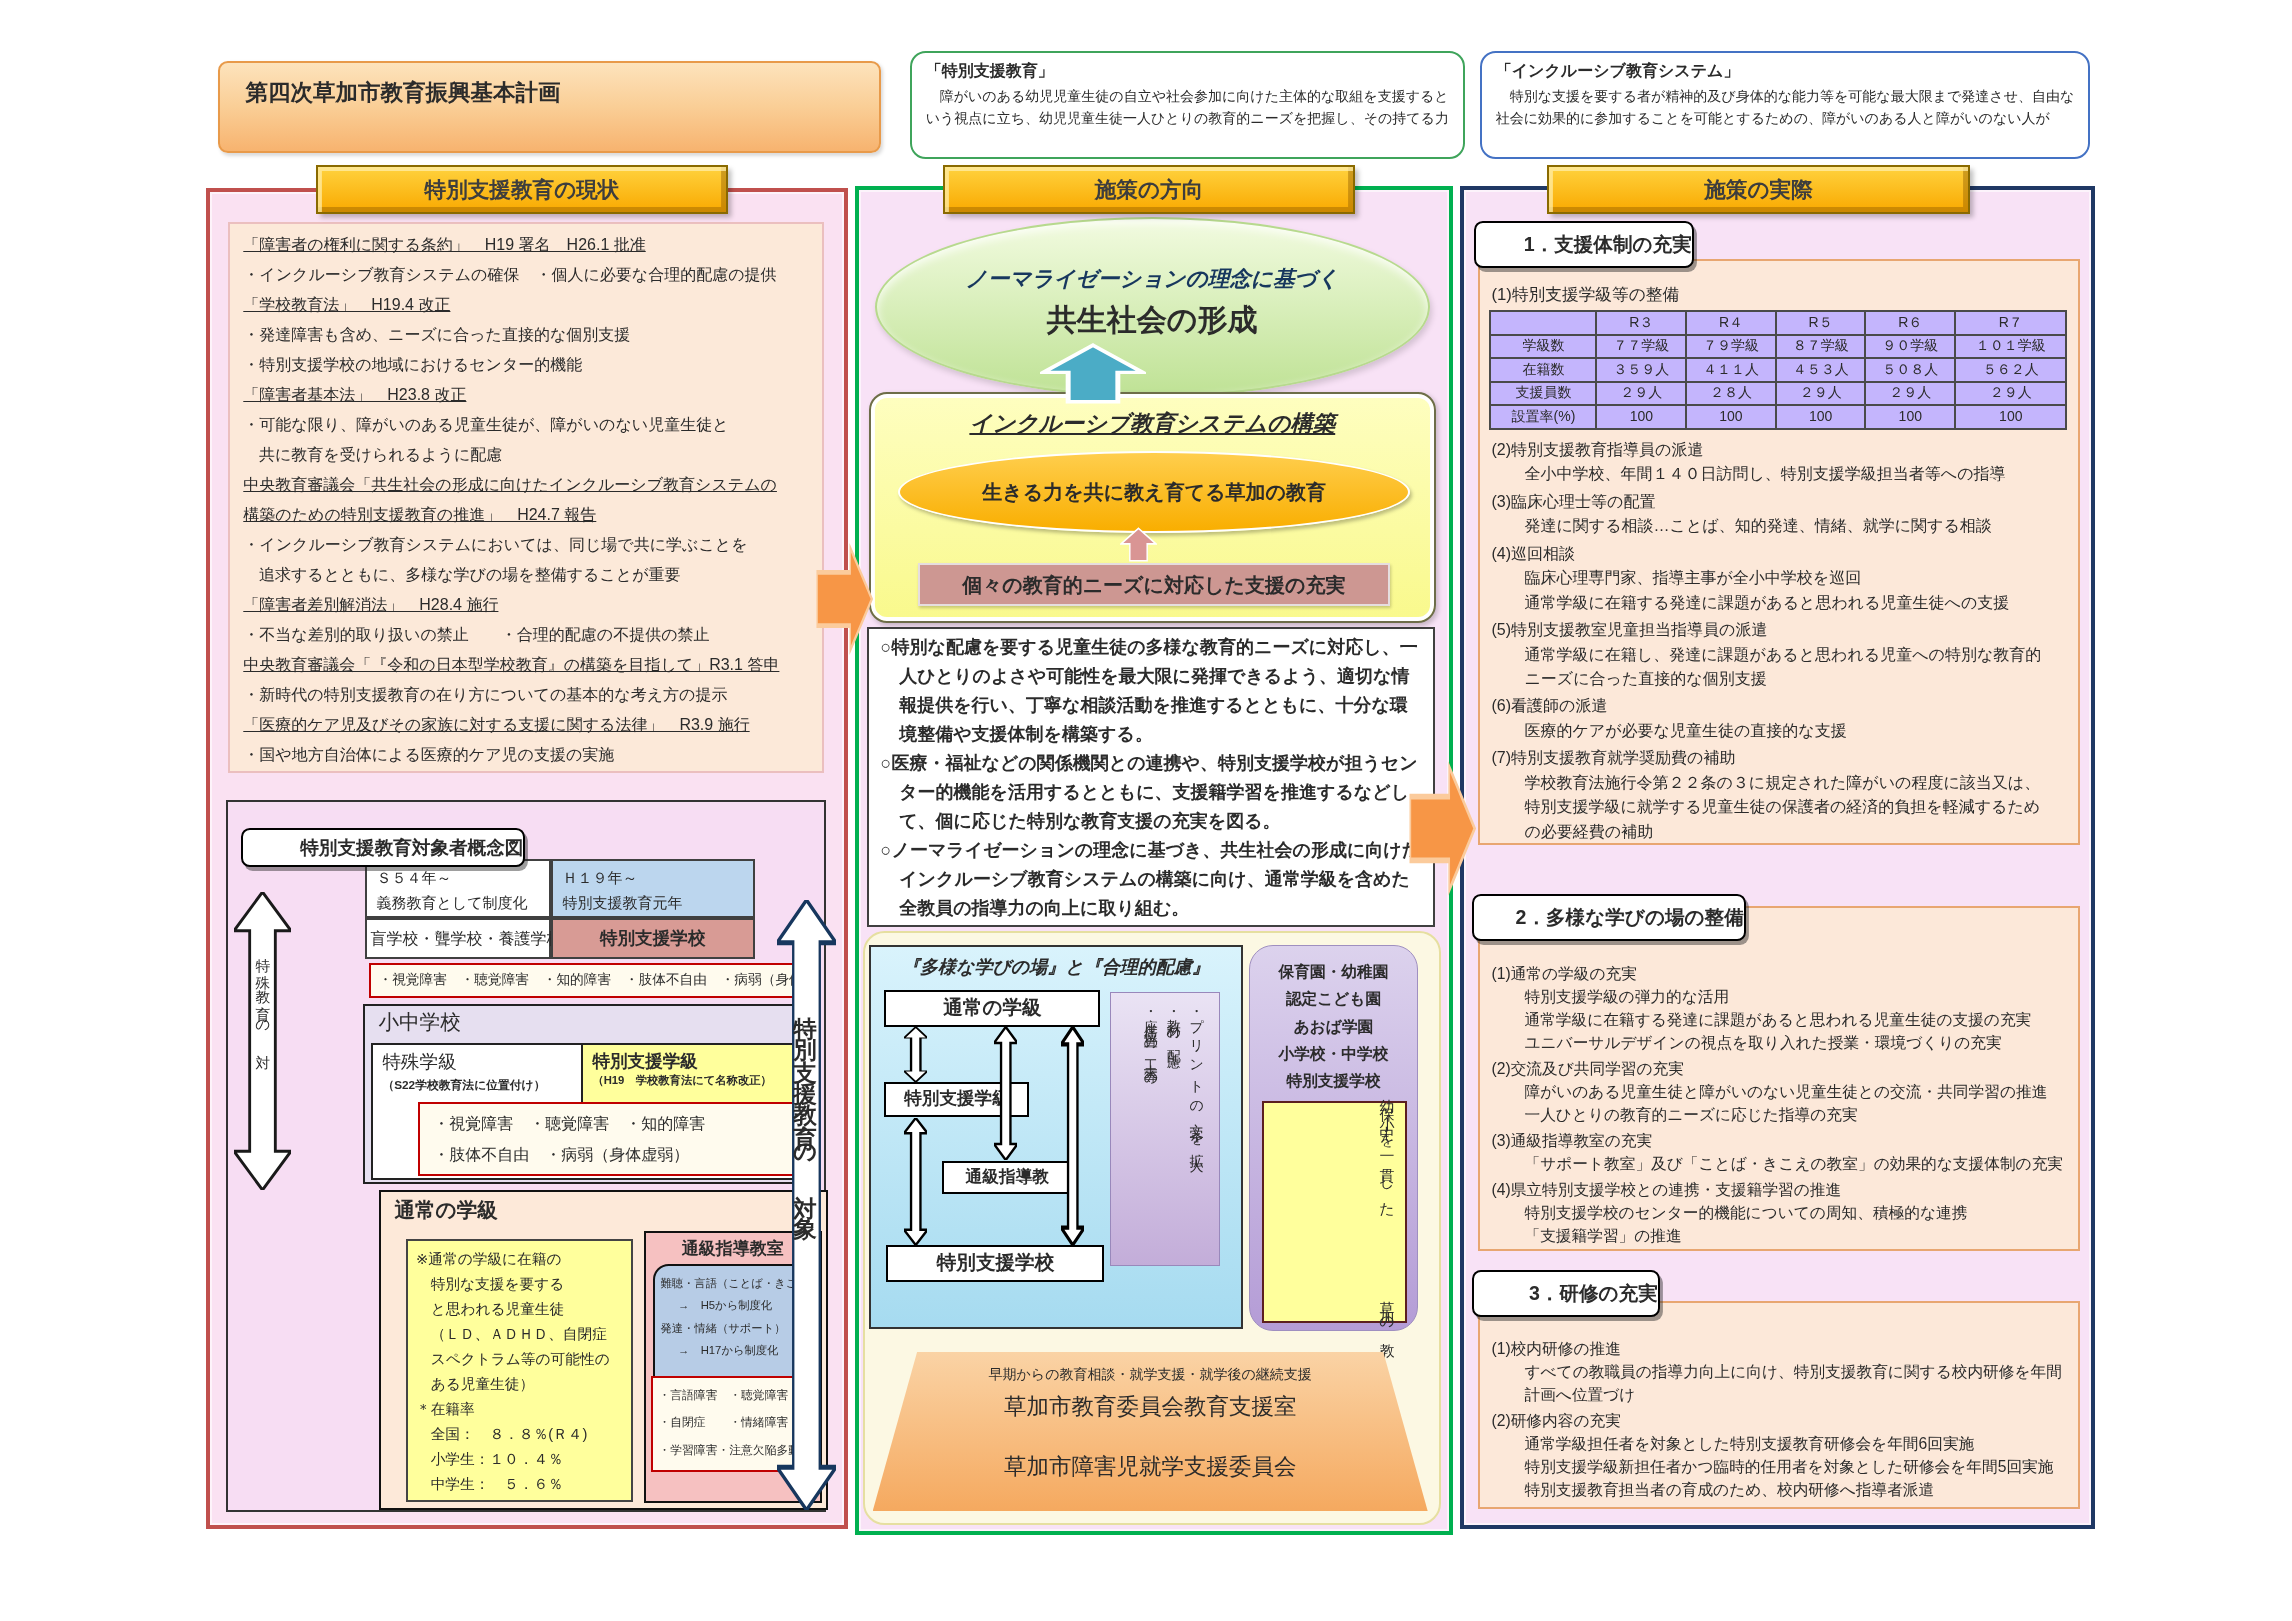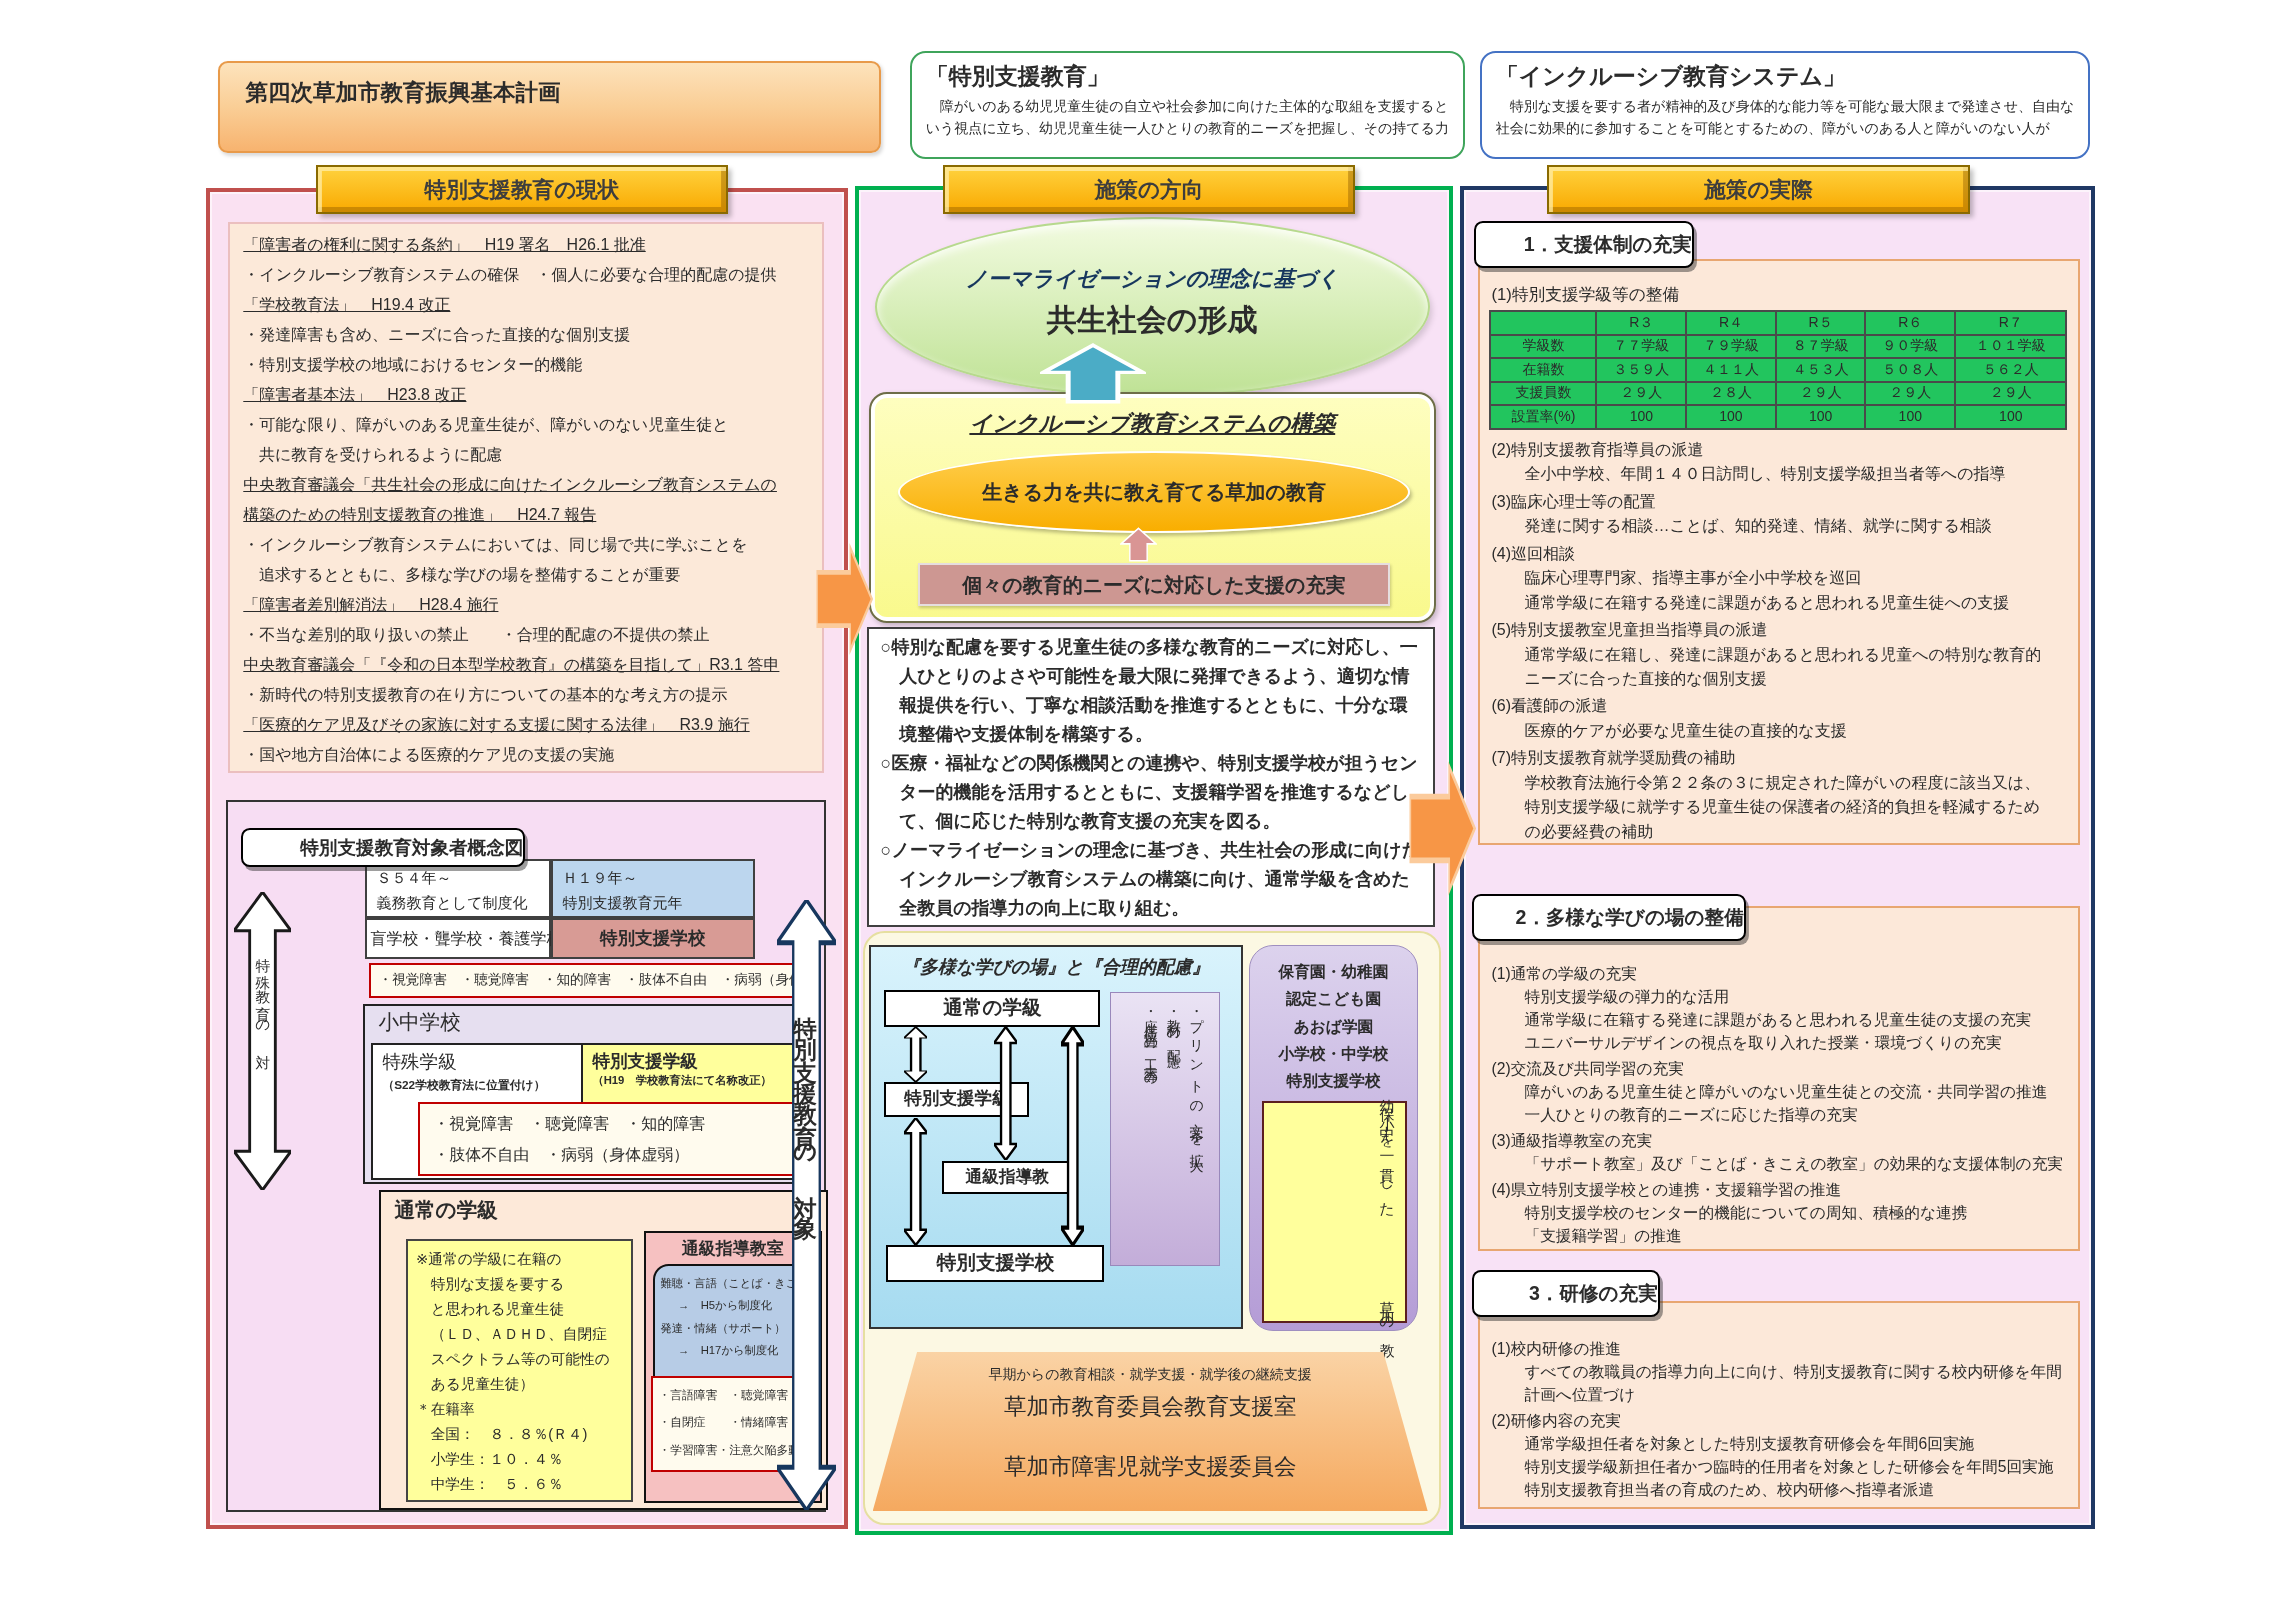--- a/index.html
+++ b/index.html
@@ -12,21 +12,21 @@
   .b{font-weight:bold}
   .nw{white-space:nowrap}
 
   
   .title-box{background:linear-gradient(180deg,#FDE3BC 0%,#FACE96 50%,#F7B36F 100%);
              border:2.9px solid #E89A4A;border-radius:9.8px;padding:13.7px 0 0 25.5px;
              font-size:22.5px;font-weight:bold;box-shadow:2px 2.9px 3.9px rgba(0,0,0,.15)}
   .def-box{background:#fff;border-radius:15.7px;padding:7.8px 13.7px 5.9px 13.7px}
   .def-box.green{border:2.9px solid #3FA45B}
   .def-box.blue{border:2.9px solid #4472C4}
-  .def-title{font-size:23px;font-weight:bold}
+  .def-title{font-size:16px;font-weight:bold}
   .def-body{font-size:14px;line-height:22.5px;margin-top:2.9px}
 
   
   .gold{background:linear-gradient(180deg,#FFD23E,#F9A900);border:2px solid #8a6a00;
         box-shadow:inset 3.9px 3.9px 0 rgba(255,238,170,.75),inset -4.9px -4.9px 0 rgba(148,96,0,.45),3.9px 3.9px 4.9px rgba(0,0,0,.25);
         color:#3d3d3d;font-weight:bold;font-size:21.6px;text-align:center;line-height:45px;z-index:6}
 
   
   .col{box-shadow:inset 0 0 0 2px rgba(255,255,255,.6)}
   .col-left{border:4.9px solid #C0504D;background:#FAE1F2}
@@ -78,21 +78,21 @@
   .nvert div{font-size:15px;letter-spacing:8.8px;margin:0 8.8px;white-space:nowrap}
   .trap{background:linear-gradient(180deg,#FAD3A5,#F5A95F);
         clip-path:polygon(8% 0,92% 0,100% 100%,0 100%)}
 
   
   .content{background:#FCE8D9;border:2px solid #E8A671}
   .rlines .line{font-size:16px;line-height:24.5px;white-space:nowrap}
   .rlines .head{margin-top:2.9px}
   .rlines .ind{padding-left:33px}
   .rlines-sm .line{line-height:23px;font-size:15.7px}
-  .obs-table{display:table;width:100%;border-collapse:collapse;background:#22c55e}
+  .obs-table{display:table;width:100%;border-collapse:collapse;background:#c4b5fd}
   .trow{display:table-row}
   .tcell{display:table-cell;border:2px solid #4a4a4a;text-align:center;vertical-align:middle;
          font-size:14px;height:23.5px;line-height:19.6px}
   .trow .tcell:first-child{width:106px}
 </style>
 </head>
 <body>
 
 <div id="root">
 

